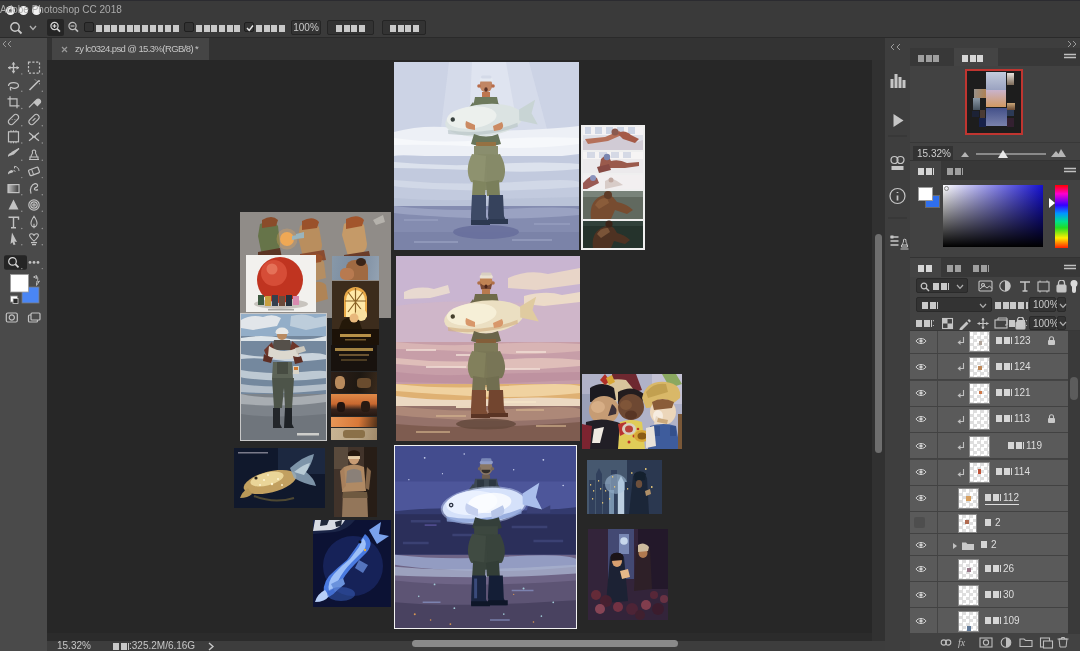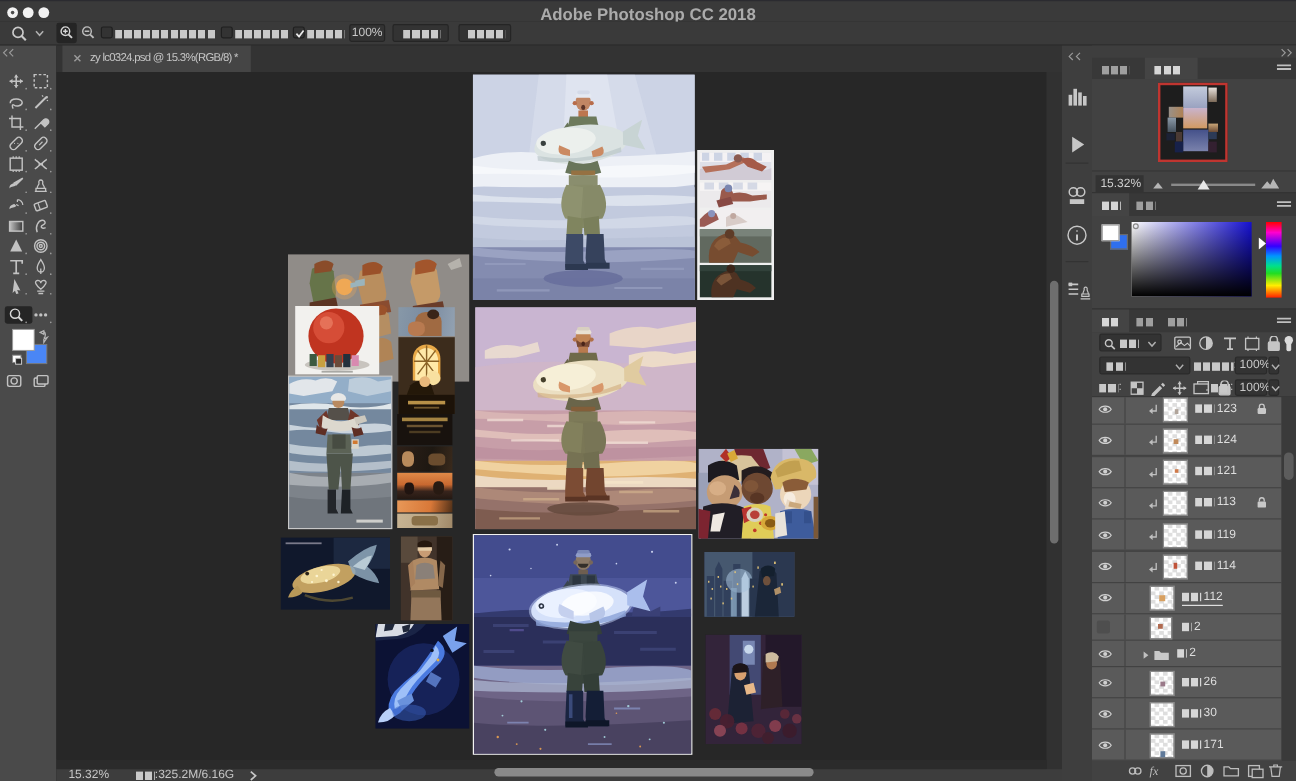--- a/index.html
+++ b/index.html
@@ -5,22 +5,22 @@
 * { margin:0; padding:0; box-sizing:border-box; }
 html,body { width:1080px; height:651px; overflow:hidden; background:#272727;
   font-family:"Liberation Sans", sans-serif; }
 .abs { position:absolute; }
 #app { position:relative; width:1080px; height:651px; }
 
 
 #titlebar { position:absolute; left:0; top:0; width:1080px; height:18px;
   background:#3a3a3a; border-top:1px solid #2b2b30; }
 .tl { position:absolute; top:5px; width:9px; height:9px; border-radius:50%; background:#f2f2f2; }
-#title { position:absolute; top:3px; width:100%; text-align:center; color:#ababab;
-  font-size:14px;font-weight:bold; }
+#title { position:absolute; top:3px; width:100%; text-align:left; color:#ababab;
+  font-size:10px; }
 #optbar { position:absolute; left:0; top:18px; width:1080px; height:20px;
   background:#3a3a3a; border-bottom:1px solid #2a2a2a; color:#c9c9c9; font-size:11px; }
 #tabbar { position:absolute; left:47px; top:38px; width:838px; height:22px; background:#333333; }
 #tab { position:absolute; left:5px; top:0px; height:22px; background:#454545;
   color:#c6c6c6; font-size:9.5px; letter-spacing:-0.6px; line-height:22px; padding:0 11px 0 9px; }
 
 
 #toolbar { position:absolute; left:0; top:38px; width:47px; height:613px; background:#4a4a4a; }
 
 
@@ -1042,21 +1042,21 @@
         <svg class="eye" width="12" height="10">
             <path d="M1 5 C3 1.6 9 1.6 11 5 C9 8.4 3 8.4 1 5 z" fill="none" stroke="#d0d0d0" stroke-width="1"></path>
             <circle cx="6" cy="5" r="1.7" fill="#d0d0d0"></circle>
           </svg>
         <div class="esep"></div>
         <svg class="abs" style="left:47px;top:9px;" width="9" height="10">
             <path d="M6.5 0 v5.5 h-4" fill="none" stroke="#c0c0c0" stroke-width="1.1"></path>
             <path d="M3.5 3 L0.5 5.5 L3.5 8 z" fill="#c0c0c0"></path>
           </svg>
         <div class="thumb" style="left:59px;"></div>
-        <div class="lname" style="left:86px;text-align:center;"><div class="zh zhd" style="left:0;top:2px;width:15.5px;"></div><span style="margin-left:18px;">119</span></div>
+        <div class="lname" style="left:98px;text-align:center;"><div class="zh zhd" style="left:0;top:2px;width:15.5px;"></div><span style="margin-left:18px;">119</span></div>
       </div>
       <div class="lrow" style="top:128.5px;height:26px;">
         <svg class="eye" width="12" height="10">
             <path d="M1 5 C3 1.6 9 1.6 11 5 C9 8.4 3 8.4 1 5 z" fill="none" stroke="#d0d0d0" stroke-width="1"></path>
             <circle cx="6" cy="5" r="1.7" fill="#d0d0d0"></circle>
           </svg>
         <div class="esep"></div>
         <svg class="abs" style="left:47px;top:9px;" width="9" height="10">
             <path d="M6.5 0 v5.5 h-4" fill="none" stroke="#c0c0c0" stroke-width="1.1"></path>
             <path d="M3.5 3 L0.5 5.5 L3.5 8 z" fill="#c0c0c0"></path>
@@ -1121,21 +1121,21 @@
       </div>
       <div class="lrow" style="top:277.3px;height:26px;">
         <svg class="eye" width="12" height="10">
             <path d="M1 5 C3 1.6 9 1.6 11 5 C9 8.4 3 8.4 1 5 z" fill="none" stroke="#d0d0d0" stroke-width="1"></path>
             <circle cx="6" cy="5" r="1.7" fill="#d0d0d0"></circle>
           </svg>
         <div class="esep"></div>
         <div class="thumb" style="left:48px;">
             <div class="abs" style="left:8px;top:14px;width:4px;height:5px;background:#607a9a;"></div>
           </div>
-        <div class="lname" style="left:75px;"><div class="zh zhd" style="left:0;top:2px;width:15.5px;"></div><span style="margin-left:18px;">171</span></div>
+        <div class="lname" style="left:75px;"><div class="zh zhd" style="left:0;top:2px;width:15.5px;"></div><span style="margin-left:18px;">109</span></div>
       </div>
     </div>
 
     <div class="abs" style="left:0;top:596px;width:170px;height:17px;background:#424242;">
       <svg width="160" height="17" viewBox="0 0 160 17" fill="none" stroke="#bdbdbd" stroke-width="1.1">
         <g transform="translate(36,8.5)">
             <circle cx="-2.2" r="2.6"></circle>
             <circle cx="2.2" r="2.6"></circle>
           </g>
         <text x="48" y="12" fill="#bdbdbd" stroke="none" font-size="10" font-style="italic" font-family="Liberation Serif">fx</text>

